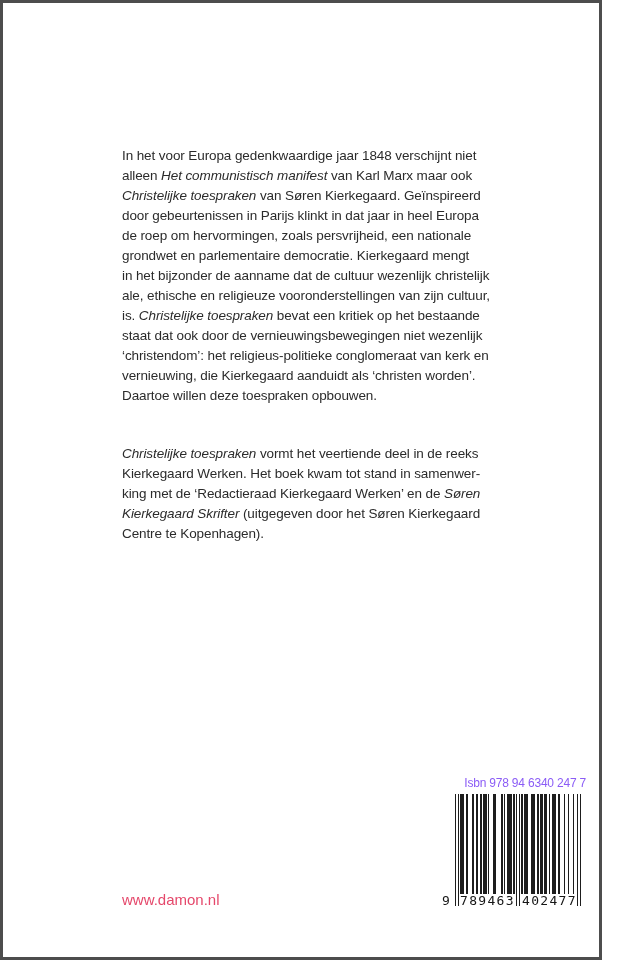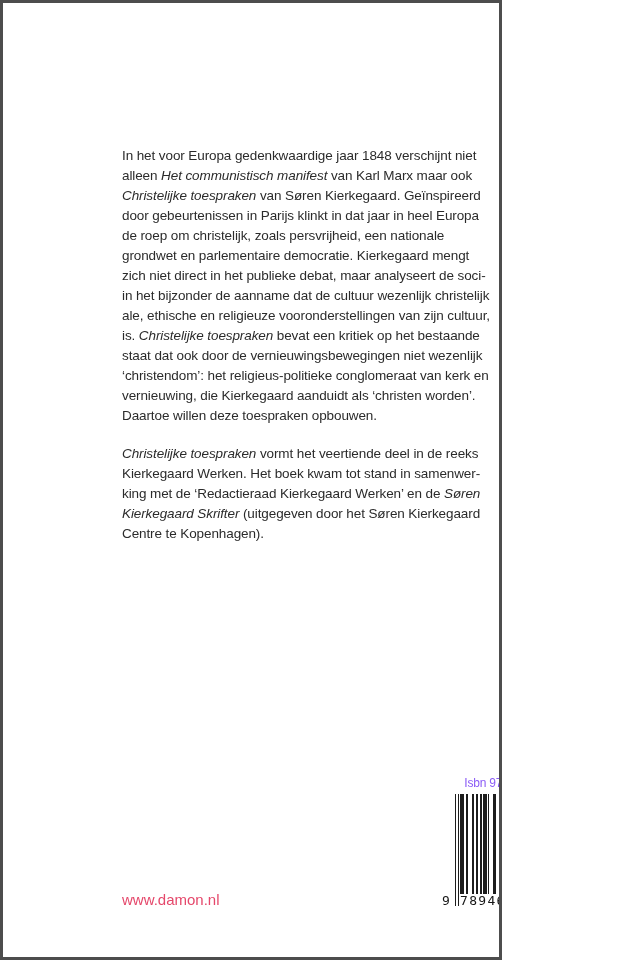--- a/index.html
+++ b/index.html
@@ -1,18 +1,18 @@
 <!DOCTYPE html>
 <html><head>
 <meta charset="utf-8">
 <style>
   html,body{margin:0;padding:0;background:#fff;}
   .page{
     position:relative;
-    width:502px;height:960px;
+    width:602px;height:960px;
     box-sizing:border-box;
     background:#ffffff;
     border:3px solid #4d4d4d;
     font-family:"Liberation Sans",sans-serif;
     overflow:hidden;
   }
   .textblock{
     position:absolute;
     left:119px;
     width:410px;
@@ -61,23 +61,22 @@
 </head>
 <body>
 
 <div class="page">
 
   <div class="textblock" id="para1">
       <div class="line"><span>In het voor Europa gedenkwaardige jaar 1848 verschijnt niet</span></div>
       <div class="line"><span>alleen </span><em>Het communistisch manifest</em><span> van Karl Marx maar ook</span></div>
       <div class="line"><em>Christelijke toespraken</em><span> van Søren Kierkegaard. Geïnspireerd</span></div>
       <div class="line"><span>door gebeurtenissen in Parijs klinkt in dat jaar in heel Europa</span></div>
-      <div class="line"><span>de roep om christelijk, zoals persvrijheid, een nationale</span></div>
+      <div class="line"><span>de roep om hervormingen, zoals persvrijheid, een nationale</span></div>
       <div class="line"><span>grondwet en parlementaire democratie. Kierkegaard mengt</span></div>
-      <div class="line"><span>zich niet direct in het publieke debat, maar analyseert de soci-</span></div>
       <div class="line"><span>in het bijzonder de aanname dat de cultuur wezenlijk christelijk</span></div>
       <div class="line"><span>ale, ethische en religieuze vooronderstellingen van zijn cultuur,</span></div>
       <div class="line"><span>is. </span><em>Christelijke toespraken</em><span> bevat een kritiek op het bestaande</span></div>
       <div class="line"><span>staat dat ook door de vernieuwingsbewegingen niet wezenlijk</span></div>
       <div class="line"><span>‘christendom’: het religieus-politieke conglomeraat van kerk en</span></div>
       <div class="line"><span>vernieuwing, die Kierkegaard aanduidt als ‘christen worden’.</span></div>
       <div class="line"><span>Daartoe willen deze toespraken opbouwen.</span></div>
     </div>
 
   <div class="textblock" id="para2">

